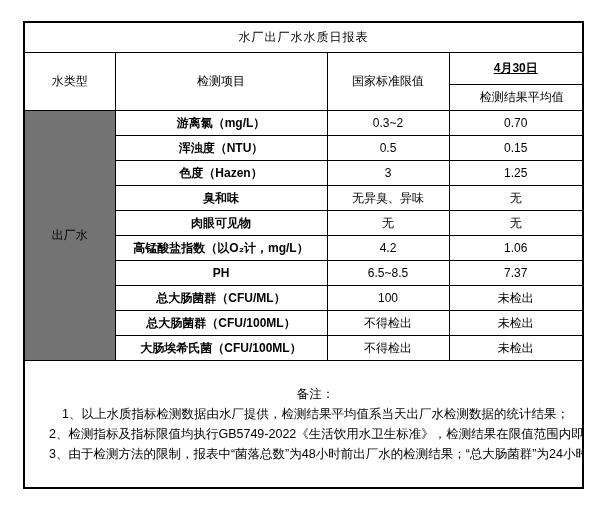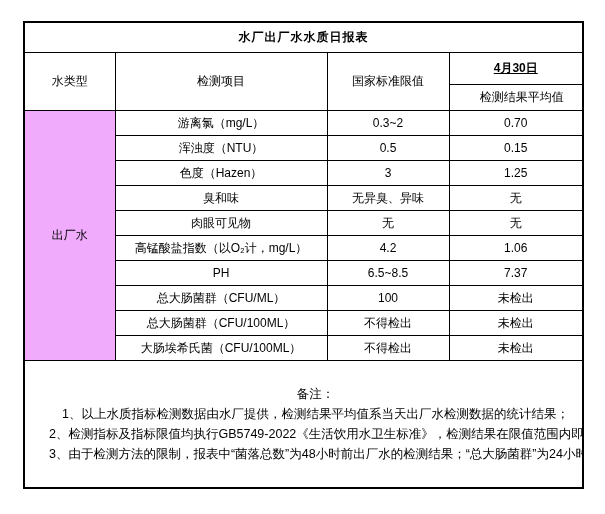--- a/index.html
+++ b/index.html
@@ -30,40 +30,41 @@
     padding: 0;
     font-size: 12px;
     text-align: center;
     vertical-align: middle;
     overflow: hidden;
     white-space: nowrap;
   }
   td.title-cell {
     height: 29px;
     font-size: 16px;
-    font-weight: bold;
+    font-weight: normal;
     letter-spacing: 1px;
   }
   td.hdr {
     font-size: 12px;
   }
   tr.date-row td { height: 31px; }
   tr.avg-row td { height: 25px; padding-left: 12px; }
   td.date-cell {
     font-size: 14px;
     font-weight: bold;
     text-decoration: underline;
   }
   tr.data-row td { height: 24px; }
   td.item-cell {
     text-align: left;
     padding-left: 2px;
+    font-weight: bold;
   }
   td.type-cell {
-    background: #f0abfc;
+    background: #737373;
     font-size: 13px;
   }
   td.notes-cell {
     height: 126px;
     text-align: left;
     vertical-align: top;
     padding: 3px 4px 0 3px;
     white-space: normal;
   }
   .note-line {

